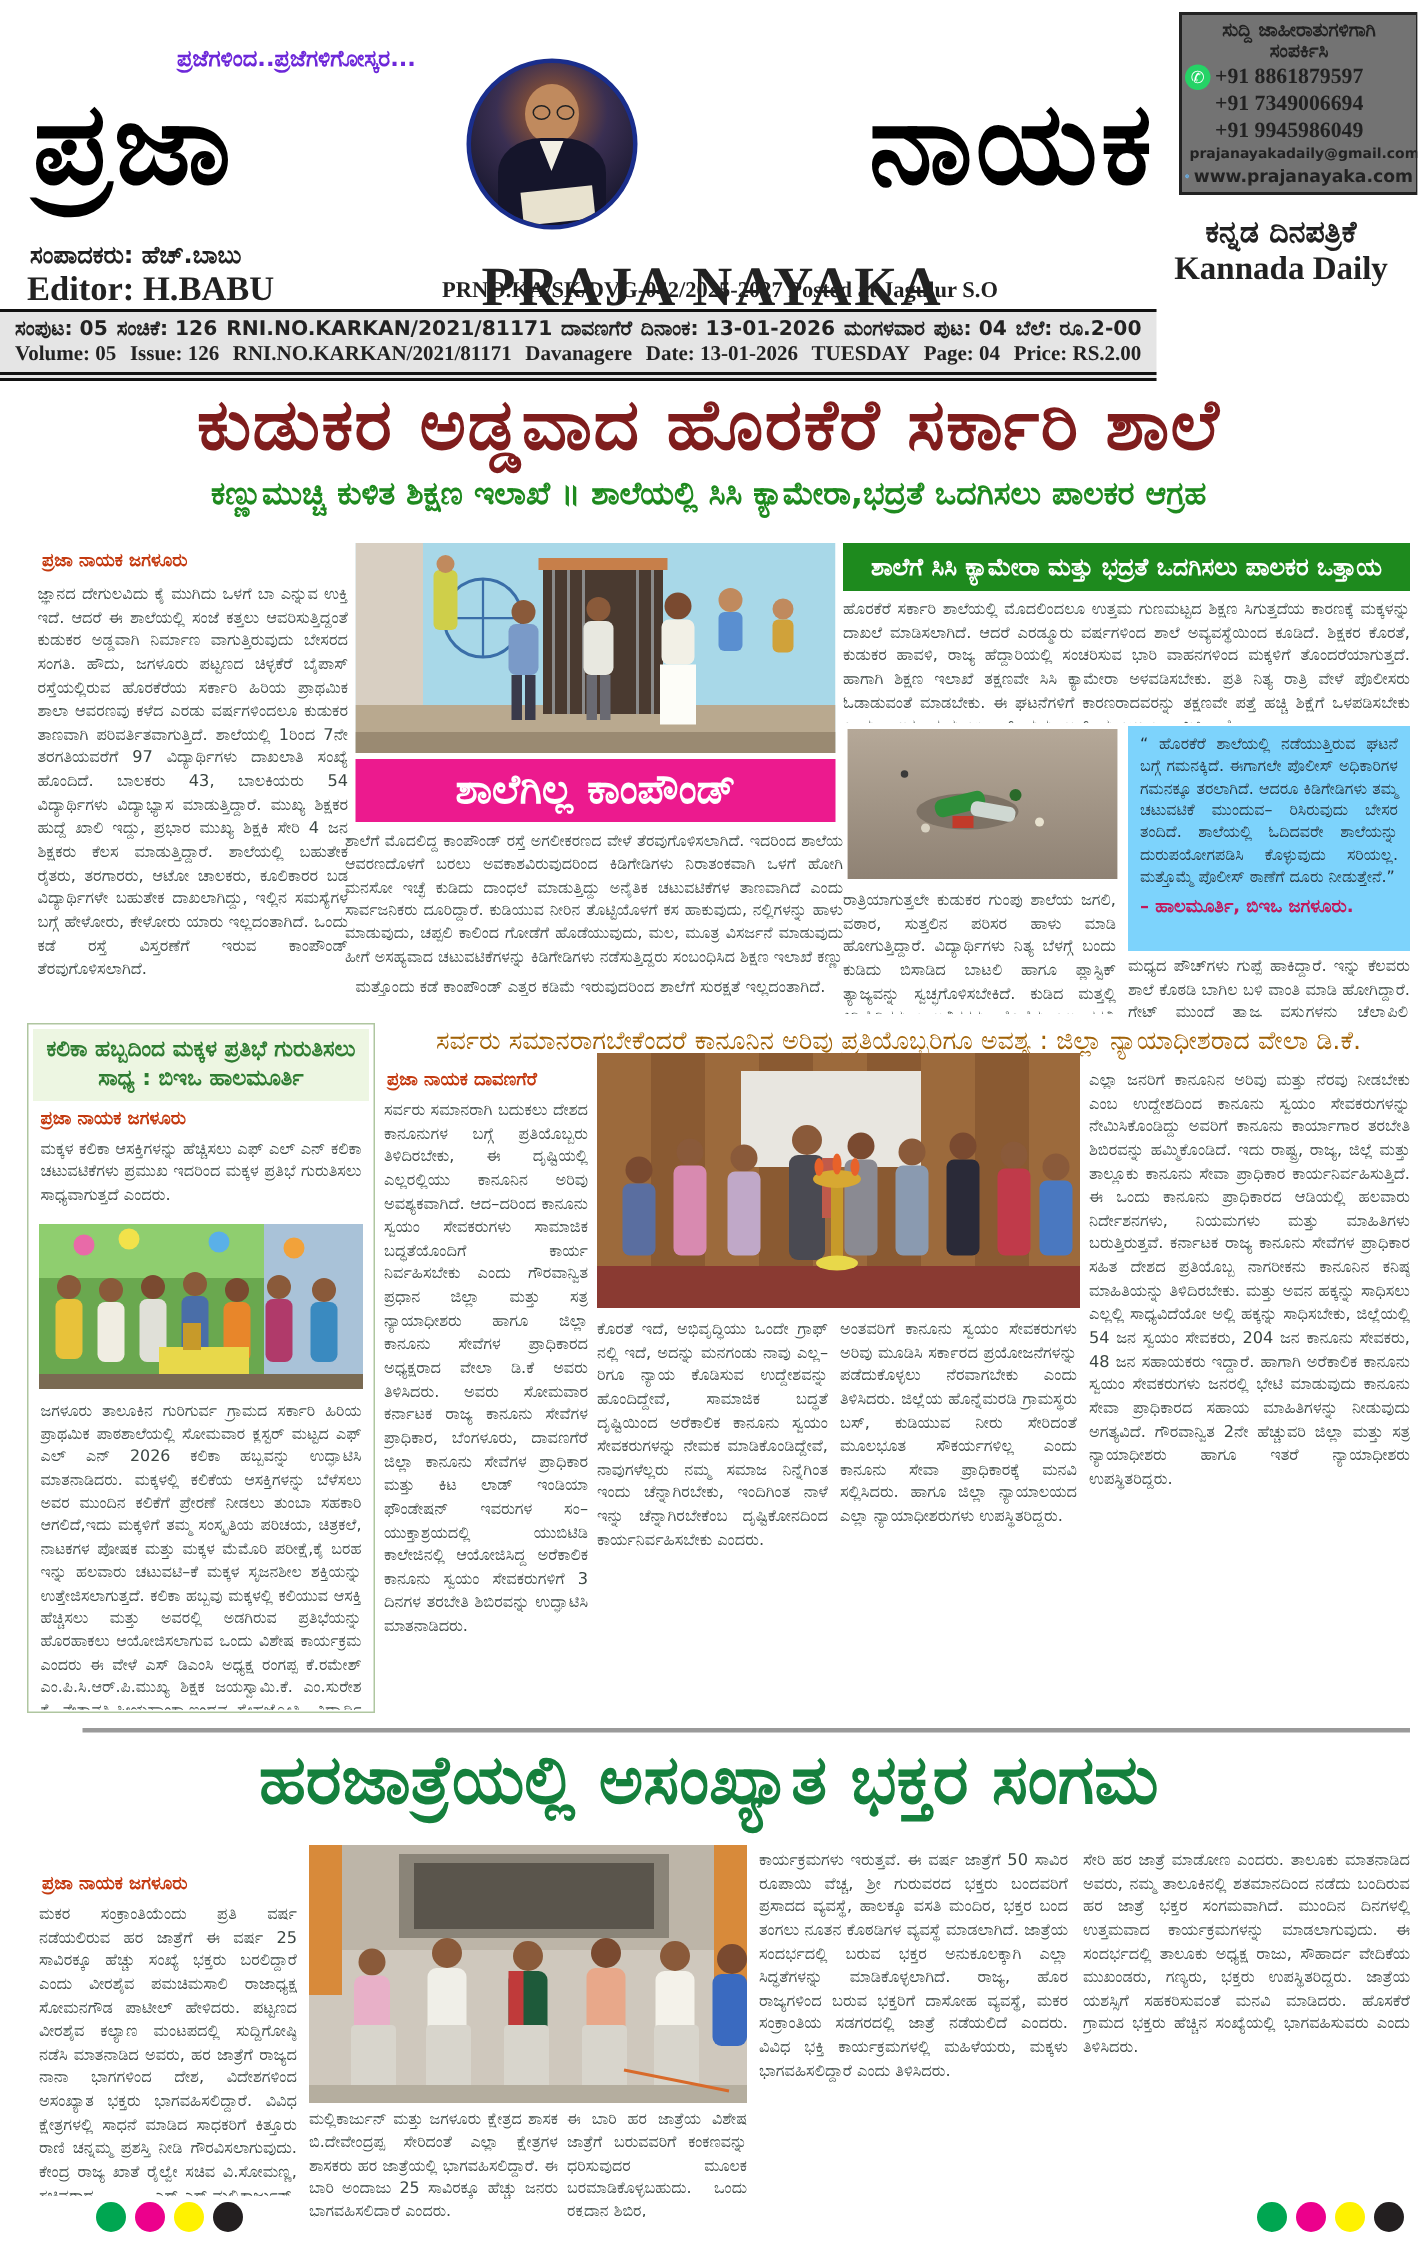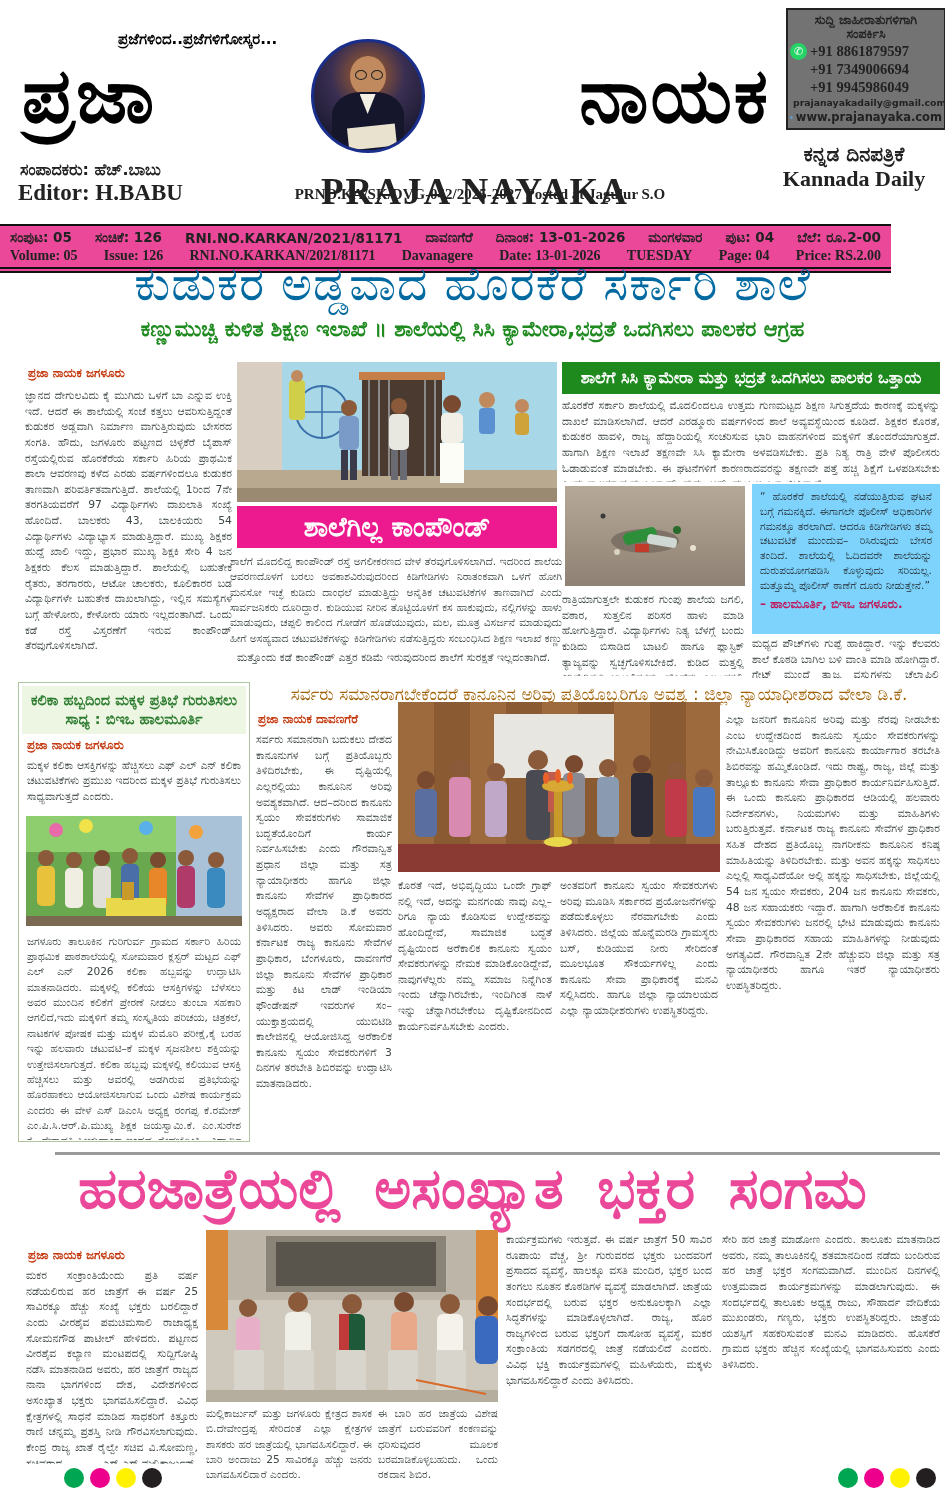--- a/index.html
+++ b/index.html
@@ -4,21 +4,21 @@
 <style>
   html,body{margin:0;padding:0;background:#fff;}
   .page{position:relative;width:945px;height:1501px;background:#fff;overflow:hidden;
         font-family:"DejaVu Sans","Liberation Sans",sans-serif;color:#222;}
   .abs{position:absolute;}
   .ctr{text-align:center;}
   .serif{font-family:"Liberation Serif","DejaVu Serif",serif;}
   .body-txt{font-size:10.8px;line-height:1.45;text-align:justify;color:#3c4743;overflow:hidden;}
   .byline{color:#c43a10;font-weight:bold;font-size:12px;}
   
-  .tagline{left:118px;top:30px;font-size:15px;font-weight:bold;color:#000000;}
+  .tagline{left:118px;top:30px;font-size:15px;font-weight:bold;color:#6d28d9;}
   .mastrow{left:22px;top:40px;width:748px;height:112px;display:flex;align-items:center;justify-content:space-between;}
   .mast-kn{font-size:76px;font-weight:800;line-height:1.05;color:#000;letter-spacing:2px;}
   .amb{width:108px;height:108px;border-radius:50%;border:3px solid #1a2e8c;overflow:hidden;position:relative;
        background:radial-gradient(circle at 50% 30%,#7a4b3a 0 18%,#3a2f52 40%,#1d1b33 75%);flex:0 0 auto;}
   .amb .head{position:absolute;left:36px;top:14px;width:36px;height:40px;border-radius:50%;background:#c08a5e;}
   .amb .glass{position:absolute;left:41px;top:28px;width:10px;height:8px;border:1.5px solid #222;border-radius:50%;}
   .amb .glass2{left:57px;}
   .amb .suit{position:absolute;left:18px;top:50px;width:72px;height:58px;background:#15152b;border-radius:40% 40% 0 0;}
   .amb .collar{position:absolute;left:46px;top:52px;width:16px;height:20px;background:#f3efe4;clip-path:polygon(0 0,100% 0,50% 100%);}
   .amb .paper{position:absolute;left:34px;top:84px;width:48px;height:22px;background:#e8e2cf;transform:rotate(-6deg);}
@@ -29,39 +29,39 @@
   .cbox{left:786px;top:8px;width:152px;border:2px solid #222;padding:3px 2px;text-align:center;background:#737373;}
   .cbox .h{font-size:12.5px;font-weight:bold;line-height:1.15;}
   .crow{display:flex;align-items:center;justify-content:flex-start;gap:3px;margin-top:1px;}
   .cnum{font-size:14.5px;font-weight:bold;font-family:"Liberation Serif",serif;}
   .wa{width:17px;height:17px;border-radius:50%;background:#25d366;color:#fff;font-size:11px;line-height:17px;text-align:center;flex:0 0 auto;}
   .cmail{font-size:9.3px;font-weight:bold;}
   .cweb{font-size:11.5px;font-weight:bold;}
   .daily-kn{left:768px;top:142px;width:172px;font-size:20px;font-weight:bold;}
   .daily-en{left:768px;top:166px;width:172px;font-size:22px;font-weight:bold;}
   
-  .infobar{left:0;top:224px;width:891px;border-top:2px solid #111;border-bottom:6px double #111;background:#ec4899;}
+  .infobar{left:0;top:206px;width:771px;border-top:2px solid #111;border-bottom:6px double #111;background:#e5e5e5;}
   .irow{display:flex;justify-content:space-between;align-items:center;padding:1px 10px;font-weight:bold;}
   .irow.kn{font-size:13.5px;padding-top:3px;}
   .irow.en{font-size:14px;font-family:"Liberation Serif",serif;padding-bottom:3px;}
   
-  .h-red{left:0;top:256px;width:945px;font-size:47px;font-weight:400;color:#0369a1;letter-spacing:1px;}
+  .h-red{left:0;top:256px;width:945px;font-size:47px;font-weight:700;color:#7f1d1d;letter-spacing:1px;}
   .h-green{left:0;top:317px;width:945px;font-size:21px;font-weight:bold;color:#1f8a1f;}
   .banner-pink{left:237px;top:506px;width:320px;height:42px;background:#ec1a8e;color:#fff;font-size:27px;font-weight:800;
                line-height:42px;text-align:center;}
   .banner-green{left:562px;top:362px;width:378px;height:32px;background:#1e8a1e;color:#fff;font-size:16px;font-weight:bold;
                 line-height:32px;text-align:center;}
   .quotebox{left:752px;top:484px;width:188px;height:150px;background:#7dd3fc;padding:5px 8px;box-sizing:border-box;}
   .quotebox .qt{font-size:10.6px;line-height:1.4;color:#27323a;text-align:justify;}
   .quotebox .qa{margin-top:4px;font-size:12px;font-weight:bold;color:#c2185b;}
   .story2box{left:18px;top:682px;width:232px;height:460px;border:1px solid #afc6a0;box-sizing:border-box;background:#fff;}
   .s2head{margin:3px;background:#edf6e2;color:#2f7d32;font-weight:bold;font-size:14.5px;text-align:center;padding:5px 4px;line-height:1.3;}
   .s3head{left:254px;top:684px;width:690px;font-size:17px;font-weight:normal;color:#a16207;text-align:center;}
   .divider{left:55px;top:1152px;width:885px;height:3px;background:#9a9a9a;}
-  .h-bottom{left:0;top:1160px;width:945px;font-size:56px;font-weight:800;color:#ec4899;font-family:Liberation Mono, monospace;}
+  .h-bottom{left:0;top:1160px;width:945px;font-size:45px;font-weight:800;color:#15803d;}
   .dots{display:flex;gap:6px;}
   .dot{width:20px;height:20px;border-radius:50%;}
   .d1{background:#00a651;} .d2{background:#ec008c;} .d3{background:#fff200;} .d4{background:#231f20;}
   svg{display:block;}
 </style>
 </head>
 <body>
 
 <div class="page">
 

